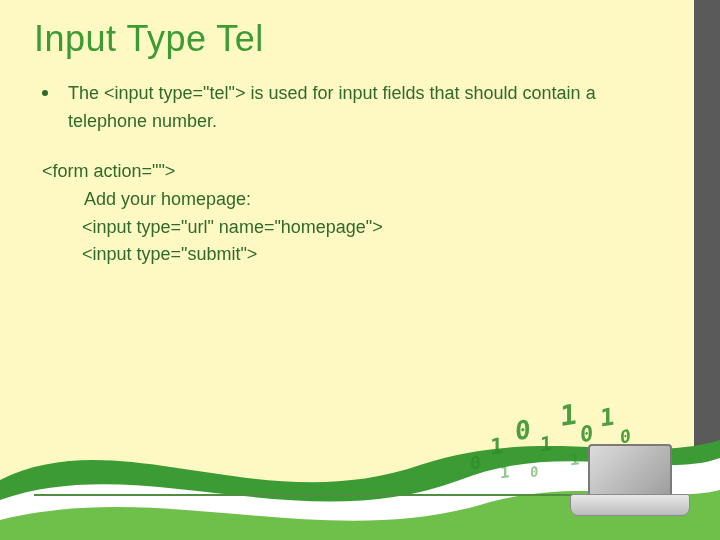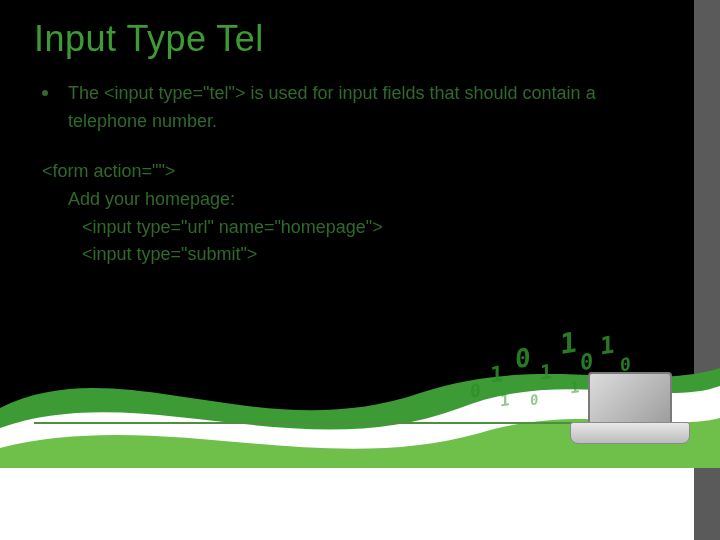--- a/index.html
+++ b/index.html
@@ -1,21 +1,21 @@
 <!DOCTYPE html>
 <html><head>
 <meta charset="utf-8">
 <style>
   * { margin: 0; padding: 0; box-sizing: border-box; }
   html, body { width: 720px; height: 540px; overflow: hidden; font-family: Arial, Helvetica, sans-serif; }
   .slide {
     position: relative;
     width: 720px;
-    height: 468px;
-    background: #000000;
+    height: 540px;
+    background: #fef9c3;
     text-decoration: underline;
   }
   .side-stripe {
     position: absolute;
     top: 0; right: 0;
     width: 26px; height: 540px;
     background: #5a5a5a;
   }
   .title {
     position: absolute;
@@ -43,21 +43,21 @@
   .bullet-dot {
     width: 6px; height: 6px;
     border-radius: 50%;
     background: #2f6a2a;
     margin-top: 10px;
     margin-right: 20px;
     flex-shrink: 0;
   }
   .bullet-text { flex: 1; }
   .code-line { margin-left: 0; }
-  .code-indent { margin-left: 26px; }
+  .code-indent { margin-left: 42px; }
   .code-indent2 { margin-left: 40px; }
 
   
   .wave {
     position: absolute;
     left: 0; bottom: 0;
     width: 720px; height: 130px;
     pointer-events: none;
   }
   .hr-line {

